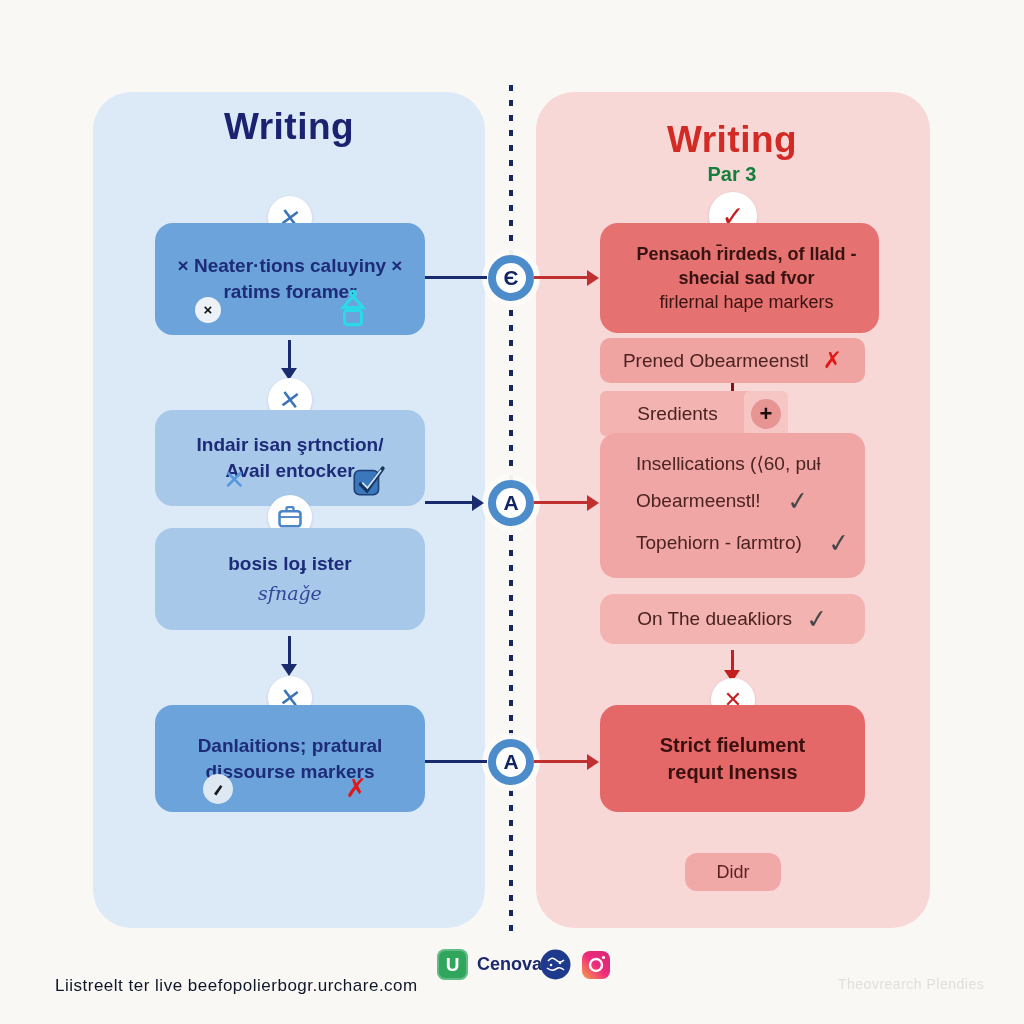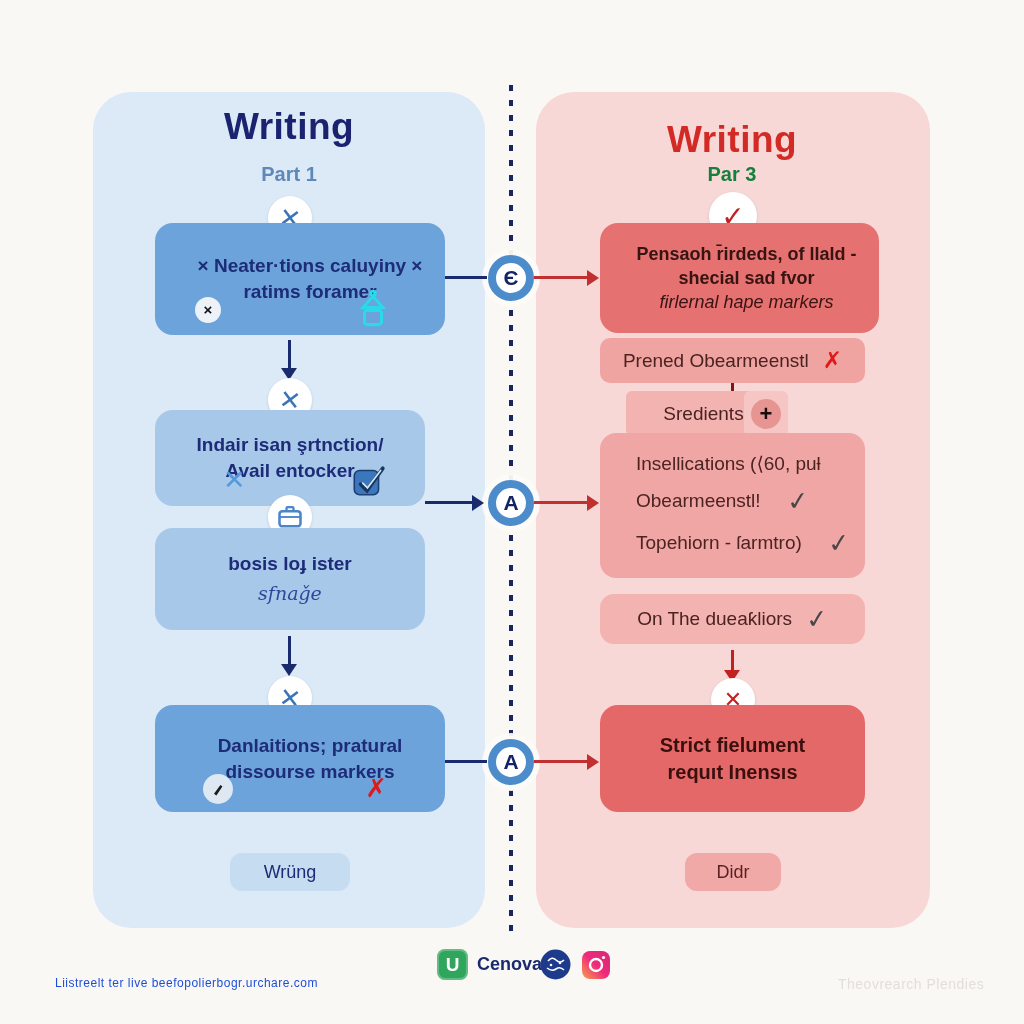--- a/index.html
+++ b/index.html
@@ -21,21 +21,21 @@
   .t-speak{left:93px;color:#1b2270;}
   .t-write{left:536px;color:#d22b25;margin-top:13px;}
   .panel-sub{position:absolute;top:163px;width:392px;text-align:center;
     font-size:20px;font-weight:bold;}
   .s-speak{left:93px;color:#5f88ba;}
   .s-write{left:536px;color:#15803d;}
 
   
   .box{position:absolute;border-radius:18px;display:flex;flex-direction:column;
     justify-content:center;align-items:center;text-align:center;line-height:1.35;}
-  .blue-dark{background:#6ba3da;color:#1d2b78;font-weight:bold;font-size:19px;padding-left:20px;}
+  .blue-dark{background:#6ba3da;color:#1d2b78;font-weight:bold;font-size:19px;}
   .blue-light{background:#a8c8ea;color:#1d2b78;font-weight:bold;font-size:19px;}
   .pink-dark{background:#e57170;color:#371412;font-weight:bold;font-size:18px;}
   .pink-mid{background:#efa4a2;color:#4a2220;font-size:19px;}
   .pink-light{background:#f3b3b1;color:#4a2220;font-size:19px;}
 
   
   .node{position:absolute;background:#fff;border-radius:50%;
     display:flex;align-items:center;justify-content:center;
     box-shadow:0 1px 3px rgba(30,50,90,.15);}
   .node-44{width:44px;height:44px;}
@@ -91,34 +91,33 @@
   .pill{position:absolute;border-radius:12px;display:flex;align-items:center;justify-content:center;
     font-size:18px;}
   .pill-blue{background:#c6dcf0;color:#1d2b78;}
   .pill-pink{background:#f1a9a8;color:#5a1f1f;}
 
   
   .footer-brand{position:absolute;color:#1b2a6e;font-size:18px;font-weight:bold;}
   .applogo{position:absolute;width:31px;height:31px;border-radius:8px;background:#2fa65c;
     display:flex;align-items:center;justify-content:center;color:#fff;
     font-weight:bold;font-size:19px;box-shadow:inset 0 0 0 2px rgba(255,255,255,.25);}
-  .watermark{position:absolute;font-size:12px;color:#1d4ed8;letter-spacing:.5px;}
+  .watermark{position:absolute;font-size:17px;color:#0f172a;letter-spacing:.5px;}
   .watermark.right{font-size:14px;color:#e2dfda;}
   svg{display:block;}
 </style>
 </head>
 <body>
 
 <div class="stage">
 
   <div class="panel panel-speaking"></div>
   <div class="panel panel-writing"></div>
 
   <div class="panel-title t-speak">Writing</div>
-  <div class="panel-sub s-speak">Part 1</div>
   <div class="panel-title t-write">Writing</div>
   <div class="panel-sub s-write">Par 3</div>
 
   <div class="divider"></div>
   <div class="connector" style="left:488px;top:255px;">
     <span>Є</span>
   </div>
   <div class="connector" style="left:488px;top:480px;">
     <span>A</span>
   </div>
@@ -198,42 +197,39 @@
     <div>Danlaitions; pratural</div>
     <div>dissourse markers</div>
     <div class="mini-circle" style="left:48px;bottom:8px;width:30px;height:30px;background:#dde8f2;">
       <svg width="16" height="16" viewBox="0 0 20 20">
         <path d="M5 16 L13 5 l2.5 2 L8 18 z" fill="#1c1c1c"></path>
       </svg>
     </div>
     <span class="xmark-red" style="position:absolute;right:58px;bottom:6px;font-size:26px;">✗</span>
   </div>
 
-  <div class="pill pill-blue" style="left:230px;top:853px;width:120px;height:38px;">
-    <span>Wrüng</span>
-  </div>
 
   <div class="node node-48" style="left:709px;top:192px;">
     <span class="glyph-check-red">✓</span>
   </div>
 
   <div class="box pink-dark" style="left:600px;top:223px;width:265px;height:110px;padding-left:14px;">
     <div>Pensaoh r̄irdeds, of llald -</div>
     <div>shecial sad fvor</div>
-    <div style="font-weight:normal;font-style:italic;">firlernal hape markers</div>
+    <div style="font-weight:normal;">firlernal hape markers</div>
   </div>
 
   <div class="rrow pink-mid" style="left:600px;top:338px;width:265px;height:45px;border-radius:10px;">
     <span>Prened Obearmeenstl</span>
     <span class="xmark-red">✗</span>
   </div>
 
   <div class="vline darkred" style="left:731px;top:383px;height:50px;"></div>
 
-  <div class="rrow pink-light" style="left:626px;top:391px;width:155px;height:45px;border-radius:6px;">
+  <div class="rrow pink-light" style="left:600px;top:391px;width:155px;height:45px;border-radius:6px;">
     <span>Sredients</span>
   </div>
   <div class="plus-chip" style="left:744px;top:391px;width:44px;height:45px;">
     <div class="plus-ball">+</div>
   </div>
 
   <div class="biglist pink-mid" style="left:600px;top:433px;width:265px;height:145px;border-radius:16px;background:#f0a6a5;">
     <div class="li">
       <span>Insellications (⟨60, puƚ</span>
     </div>

